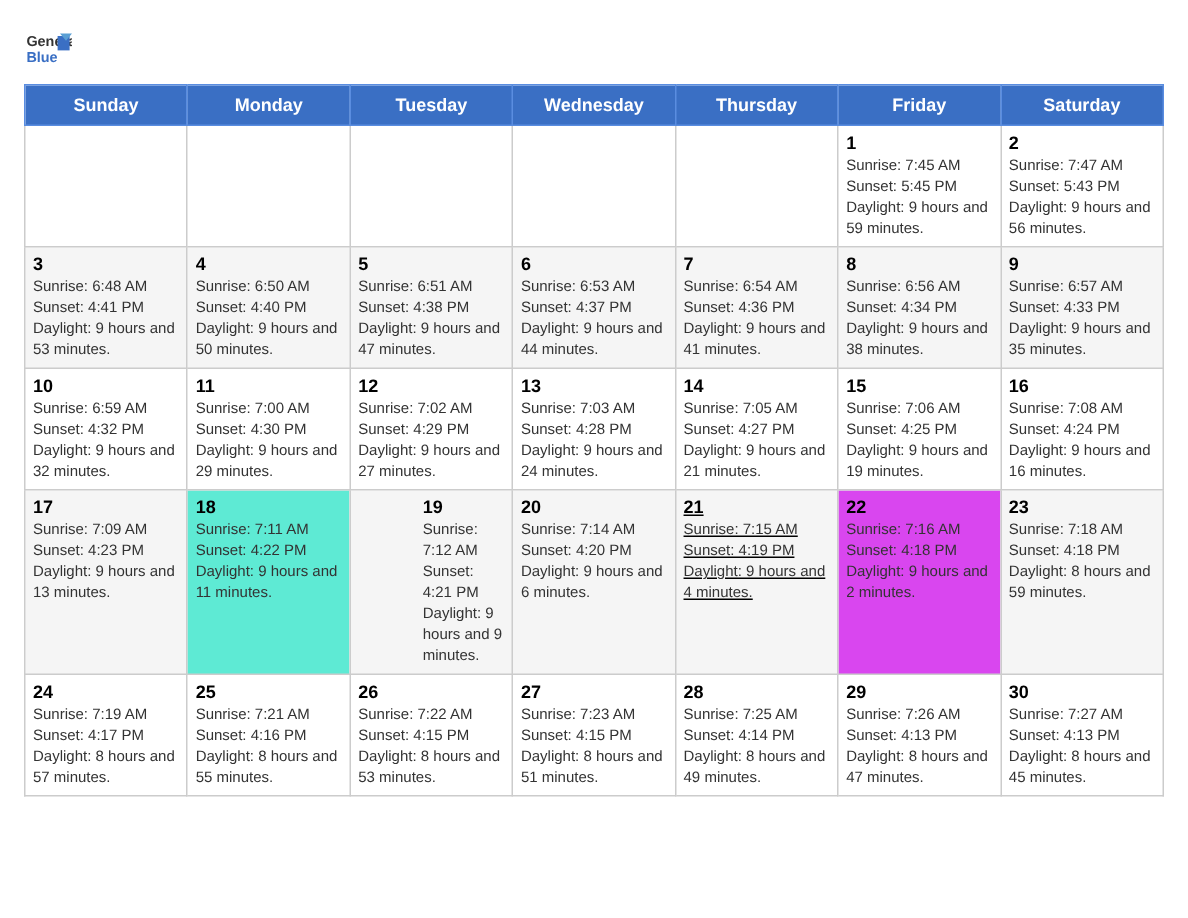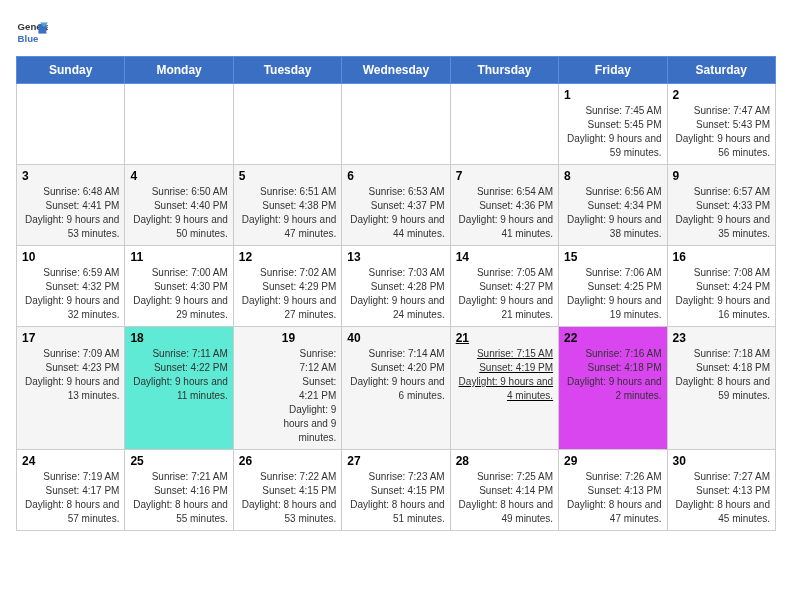--- a/index.html
+++ b/index.html
@@ -70,21 +70,20 @@
     }
     .day-number {
       font-weight: bold;
       font-size: 12px;
       margin-bottom: 2px;
     }
     .day-info {
       font-size: 10px;
       color: #333;
       line-height: 1.4;
-      text-align: right;
     }
     .empty-cell {
       background: #fff !important;
     }
   </style>
 </head>
 <body>
 
 <div class="header-area">
   <div class="logo">
@@ -200,21 +199,21 @@
         </td>
         <td style="background: #5eead4;">
           <div class="day-number">18</div>
           <div class="day-info">Sunrise: 7:11 AM<br>Sunset: 4:22 PM<br>Daylight: 9 hours and 11 minutes.</div>
         </td>
         <td style="background: rgb(245, 245, 245); padding-left: 48px;">
           <div class="day-number">19</div>
           <div class="day-info">Sunrise: 7:12 AM<br>Sunset: 4:21 PM<br>Daylight: 9 hours and 9 minutes.</div>
         </td>
         <td style="background: rgb(245, 245, 245);">
-          <div class="day-number">40</div>
+          <div class="day-number">20</div>
           <div class="day-info">Sunrise: 7:14 AM<br>Sunset: 4:20 PM<br>Daylight: 9 hours and 6 minutes.</div>
         </td>
         <td style="background: rgb(245, 245, 245); text-decoration: underline;">
           <div class="day-number">21</div>
           <div class="day-info">Sunrise: 7:15 AM<br>Sunset: 4:19 PM<br>Daylight: 9 hours and 4 minutes.</div>
         </td>
         <td style="background: #d946ef;">
           <div class="day-number">22</div>
           <div class="day-info">Sunrise: 7:16 AM<br>Sunset: 4:18 PM<br>Daylight: 9 hours and 2 minutes.</div>
         </td>

